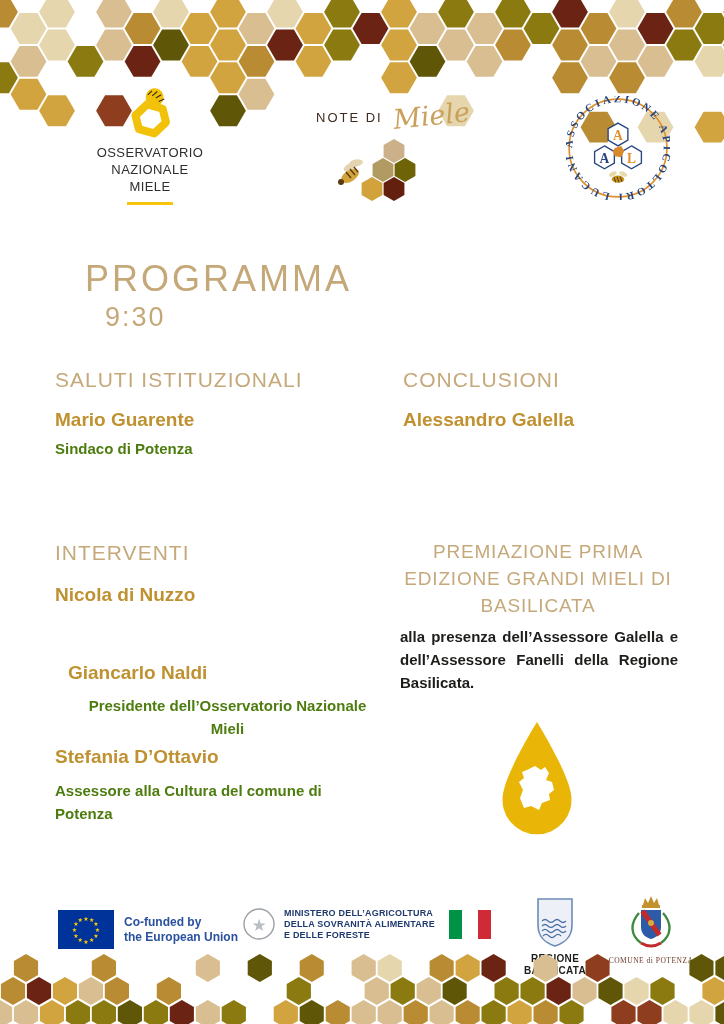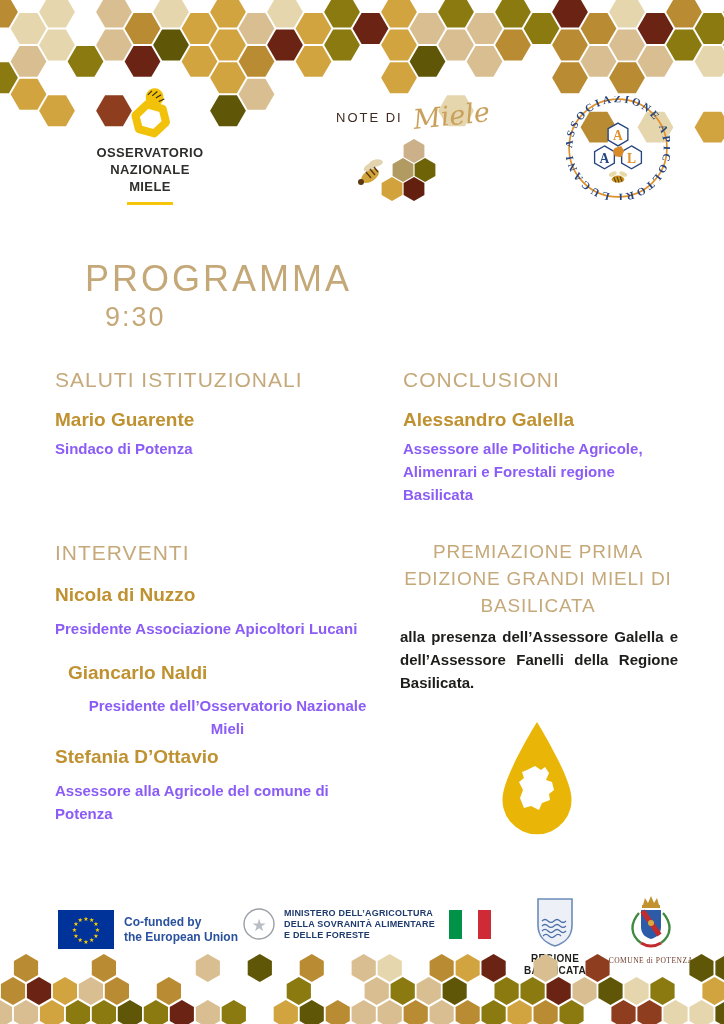--- a/index.html
+++ b/index.html
@@ -5,38 +5,38 @@
   html,body{margin:0;padding:0;background:#fff;}
   .page{position:relative;width:724px;height:1024px;background:#fff;overflow:hidden;
         font-family:"Liberation Sans",sans-serif;color:#1d1d1b;}
   svg{display:block;}
   .band{position:absolute;left:0;width:724px;pointer-events:none;}
   #band-top{top:0;height:145px;}
   #band-bottom{bottom:0;height:84px;}
 
   
   .onm{position:absolute;left:84px;top:86px;width:132px;text-align:center;}
-  .onm-lines{font-size:13px;font-weight:700;letter-spacing:.4px;color:#2e2e2c;line-height:17px;}
+  .onm-lines{font-size:13px;font-weight:400;letter-spacing:.4px;color:#2e2e2c;line-height:17px;}
   .onm-underline{width:46px;height:3px;background:#F6C50B;margin:7px auto 0;}
-  .notedi{position:absolute;left:316px;top:100px;width:160px;margin-left:20px;}
+  .notedi{position:absolute;left:316px;top:100px;width:160px;}
   .notedi-top{display:flex;align-items:flex-end;gap:10px;}
   .notedi-prefix{font-size:13px;letter-spacing:2px;color:#3e2a20;padding-bottom:6px;}
   .notedi-script{font-family:"DejaVu Serif",serif;font-style:italic;font-size:27px;color:#C9A15C;transform:rotate(-6deg);}
   .aal{position:absolute;left:566px;top:96px;width:104px;height:104px;}
 
   
   .title-block{position:absolute;left:85px;top:258px;}
   .title{font-size:36px;letter-spacing:3px;color:#C5A878;font-weight:400;}
   .time{font-size:27px;letter-spacing:2px;color:#C5A878;margin-left:20px;margin-top:2px;}
 
   
   .abs{position:absolute;}
   .heading{font-size:21px;letter-spacing:1px;color:#C5A97A;font-weight:400;}
   .name{font-size:19px;font-weight:700;color:#BF9130;}
-  .role{font-size:15px;font-weight:700;color:#8b5cf6;line-height:23px;}
+  .role{font-size:15px;font-weight:700;color:#4d7c0f;line-height:23px;}
   .preline{white-space:pre-line;}
   .prem-heading{font-size:19px;letter-spacing:.8px;color:#C5A97A;text-align:center;line-height:27px;}
   .prem-body{font-size:15px;font-weight:700;line-height:23px;text-align:justify;}
 
   
   .footer-item{position:absolute;display:flex;align-items:center;}
   .eu-label{font-size:12px;font-weight:700;color:#29519E;line-height:15px;margin-left:10px;}
   .min-text{font-size:9px;font-weight:700;color:#1F3A6E;line-height:11px;letter-spacing:.2px;margin-left:8px;}
   .regione-block,.comune-block{position:absolute;text-align:center;}
   .regione-label{font-size:10px;font-weight:700;letter-spacing:.3px;line-height:12px;color:#1d1d1b;margin-top:4px;}
@@ -180,32 +180,29 @@
     <div class="title">PROGRAMMA</div>
     <div class="time">9:30</div>
   </div>
 
   <div class="abs heading" style="left:55px;top:368px;">SALUTI ISTITUZIONALI</div>
   <div class="abs name" style="left:55px;top:409px;">Mario Guarente</div>
   <div class="abs role" style="left:55px;top:437px;width:330px;">Sindaco di Potenza</div>
 
   <div class="abs heading" style="left:55px;top:541px;">INTERVENTI</div>
   <div class="abs name" style="left:55px;top:584px;">Nicola di Nuzzo</div>
-  <div class="abs role" style="left:55px;top:617px;width:345px;">Presidente Associazione Apicoltori Lucani</div>
   <div class="abs name" style="left:68px;top:662px;">Giancarlo Naldi</div>
   <div class="abs role preline" style="left:55px;top:694px;width:345px;text-align:center;">Presidente dell’Osservatorio Nazionale
 Mieli</div>
   <div class="abs name" style="left:55px;top:746px;">Stefania D’Ottavio</div>
-  <div class="abs role preline" style="left:55px;top:779px;width:345px;">Assessore alla Agricole del comune di
+  <div class="abs role preline" style="left:55px;top:779px;width:345px;">Assessore alla Cultura del comune di
 Potenza</div>
 
   <div class="abs heading" style="left:403px;top:368px;">CONCLUSIONI</div>
   <div class="abs name" style="left:403px;top:409px;">Alessandro Galella</div>
-  <div class="abs role preline" style="left:403px;top:437px;width:280px;">Assessore alle Politiche Agricole,
-Alimenrari e Forestali regione Basilicata</div>
 
   <div class="abs prem-body" style="left:400px;top:625px;width:278px;">alla presenza dell’Assessore Galella e dell’Assessore Fanelli della Regione Basilicata.</div>
   <div class="abs prem-heading preline" style="left:396px;top:538px;width:284px;">PREMIAZIONE PRIMA
 EDIZIONE GRANDI MIELI DI
 BASILICATA</div>
 
   <svg class="abs" style="left:494px;top:720px;" width="86" height="122" viewBox="0 0 86 122">
     <path d="M43 2 C 43 2 12 52 9 74 a34.5 34.5 0 1 0 68 0 C 74 52 43 2 43 2 Z" fill="#E9B608"></path>
     <polygon fill="#fff" points="33,50 41,46 47,50 51,47 55,53 52,60 58,62 60,70 55,74 56,80 48,83 45,90 37,86 30,88 26,78 29,70 25,62 30,58 28,52"></polygon>
   </svg>

